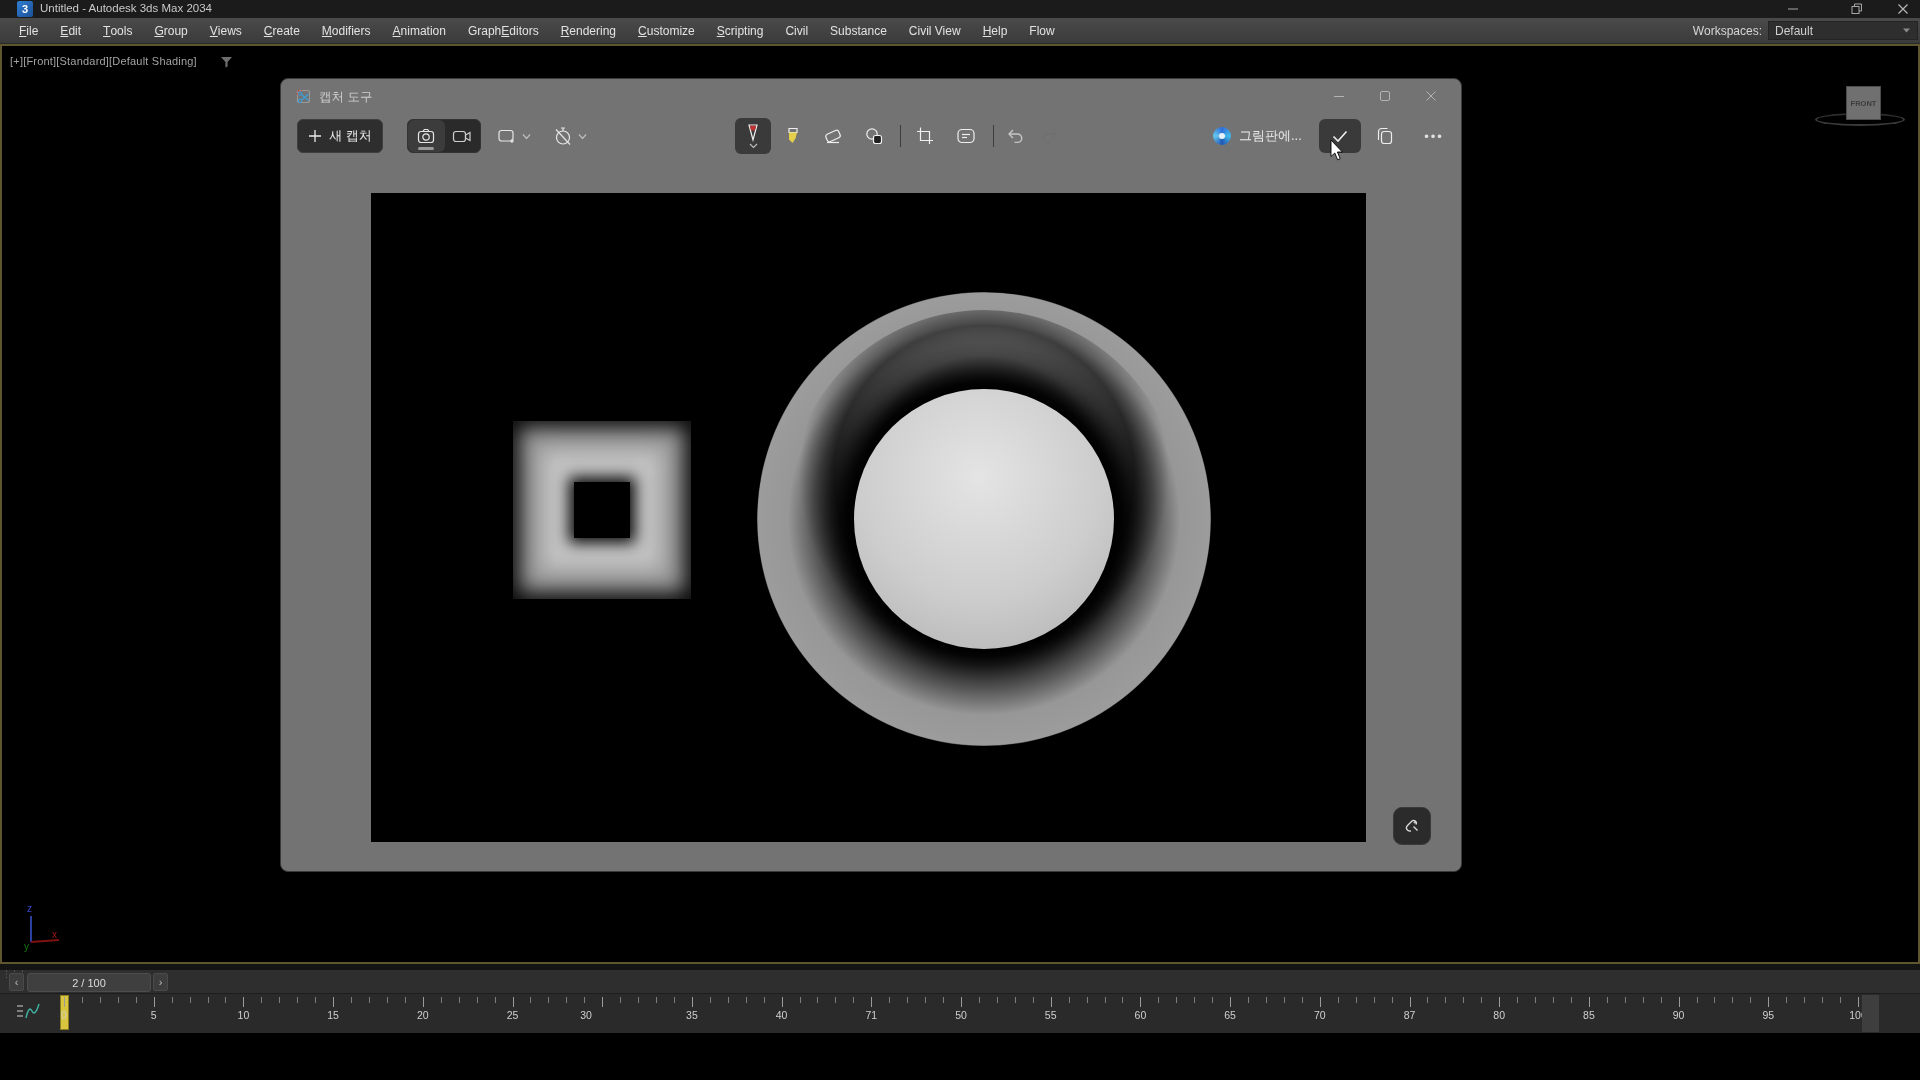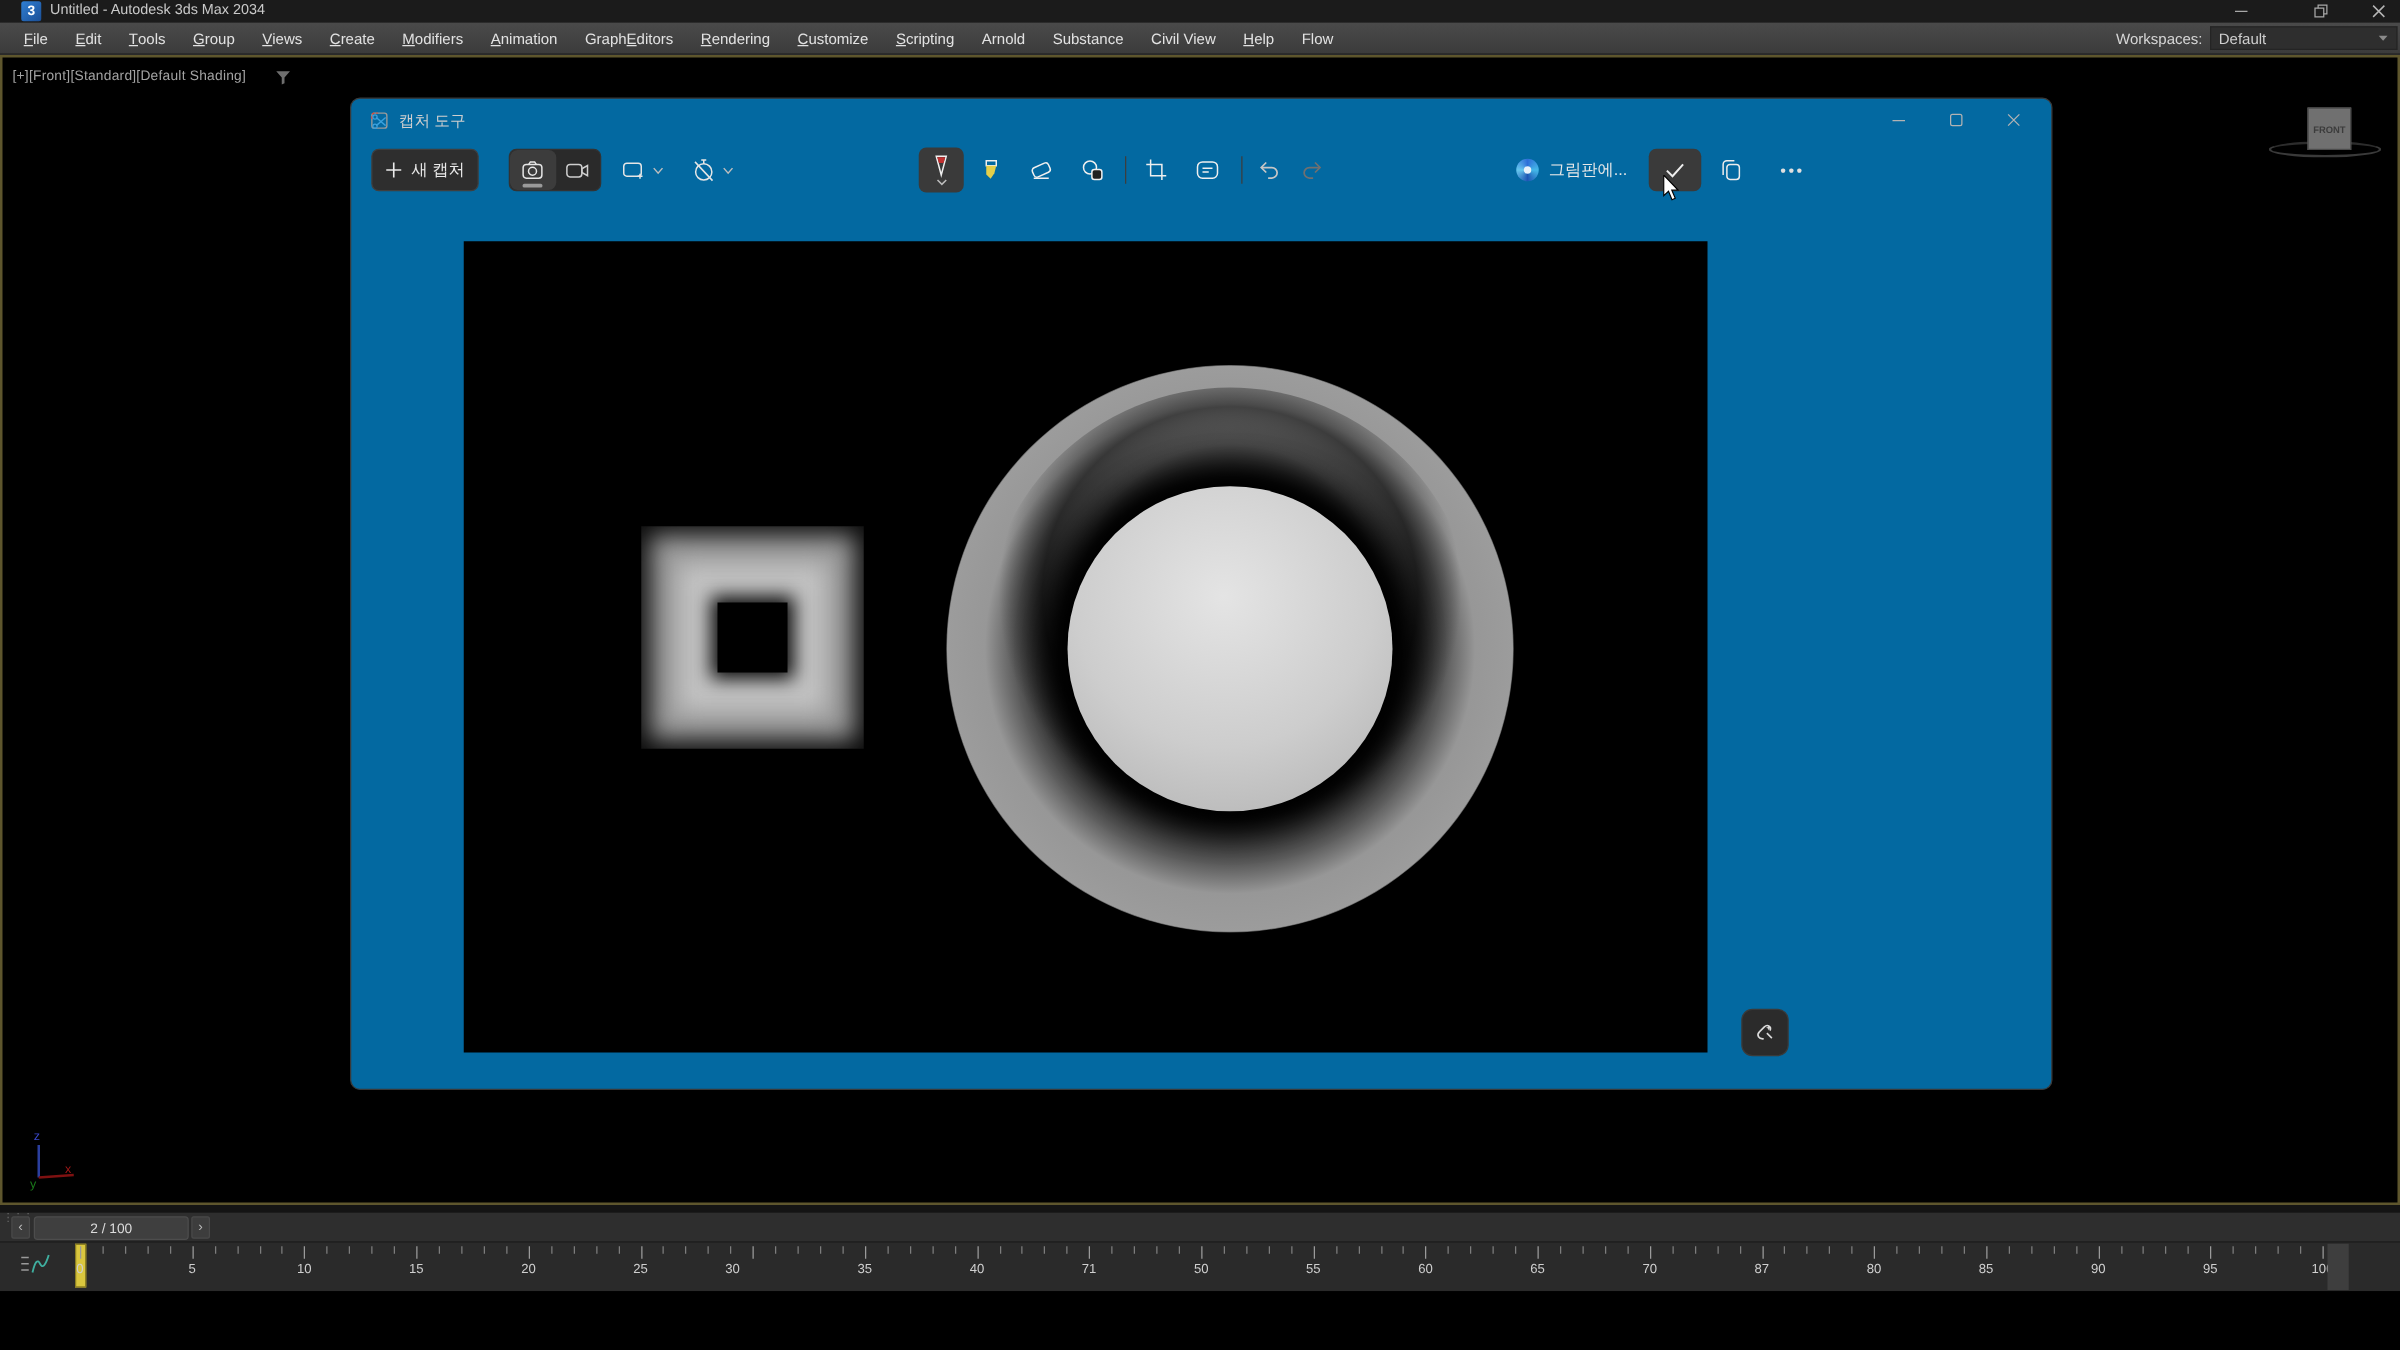--- a/index.html
+++ b/index.html
@@ -33,21 +33,21 @@
   
   #viewcube-face { left:1844px; top:40px; width:35px; height:34px; background:#707070; border:1px solid #4c4c4c;
                    color:#3c3c3c; font-size:7.5px; font-weight:bold; display:flex; align-items:center; justify-content:center; }
   #viewcube-ring { left:1813px; top:67px; width:90px; height:13px; border-radius:50%;
                    border:2px solid #3a3a3a; border-top-color:#2c2c2c; }
 
   
   #axis { left:0px; top:850px; width:80px; height:70px; }
 
   
-  #snip { left:280px; top:78px; width:1362px; height:794px; background:#0369a1; border:1px solid #3a3a3a;
+  #snip { left:280px; top:78px; width:1182px; height:794px; background:#737373; border:1px solid #3a3a3a;
           border-radius:8px; box-shadow:0 10px 36px rgba(0,0,0,0.6);padding-left:32px; }
   #snip-title { left:38px; top:10px; color:#cfcfcf; font-size:12.5px; }
   .snip-winbtn { width:40px; height:28px; display:flex; align-items:center; justify-content:center; border-radius:4px; }
   .tbtn { display:flex; align-items:center; justify-content:center; border-radius:6px; }
   #btn-new { left:16px; top:40px; width:86px; height:34px; background:#2e2e2e; border:1px solid #3f3f3f;
              color:#eaeaea; font-size:13px; gap:7px; }
   #seg { left:126px; top:40px; width:74px; height:34px; background:#2a2a2a; border:1px solid #333; border-radius:6px; display:flex; }
   #seg-photo { width:37px; height:32px; background:#3c3c3c; border-radius:6px; position:relative;
                display:flex; align-items:center; justify-content:center; }
   #seg-photo::after { content:""; position:absolute; bottom:2px; left:10px; width:16px; height:3px;
@@ -135,21 +135,21 @@
       <div class="menu-item"><u>T</u>ools</div>
       <div class="menu-item"><u>G</u>roup</div>
       <div class="menu-item"><u>V</u>iews</div>
       <div class="menu-item"><u>C</u>reate</div>
       <div class="menu-item"><u>M</u>odifiers</div>
       <div class="menu-item"><u>A</u>nimation</div>
       <div class="menu-item">Graph <u>E</u>ditors</div>
       <div class="menu-item"><u>R</u>endering</div>
       <div class="menu-item"><u>C</u>ustomize</div>
       <div class="menu-item"><u>S</u>cripting</div>
-      <div class="menu-item">Arnold</div>
+      <div class="menu-item">Civil</div>
       <div class="menu-item">Substance</div>
       <div class="menu-item">Civil View</div>
       <div class="menu-item"><u>H</u>elp</div>
       <div class="menu-item">Flow</div>
     </div>
   <div id="workspaces">
     <span id="workspaces-label">Workspaces:</span>
     <div id="workspaces-select">
       <span>Default</span>
       <svg width="9" height="7">

